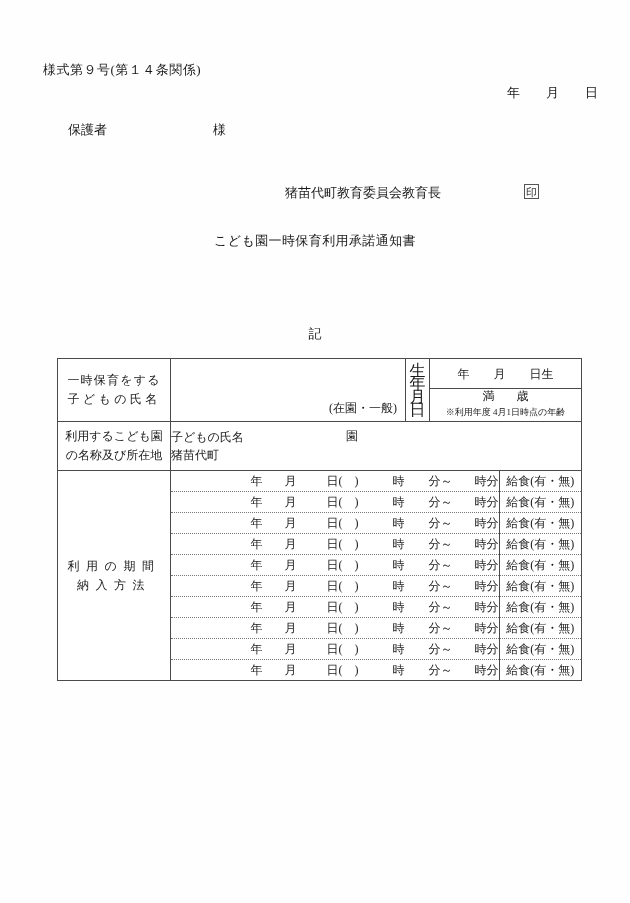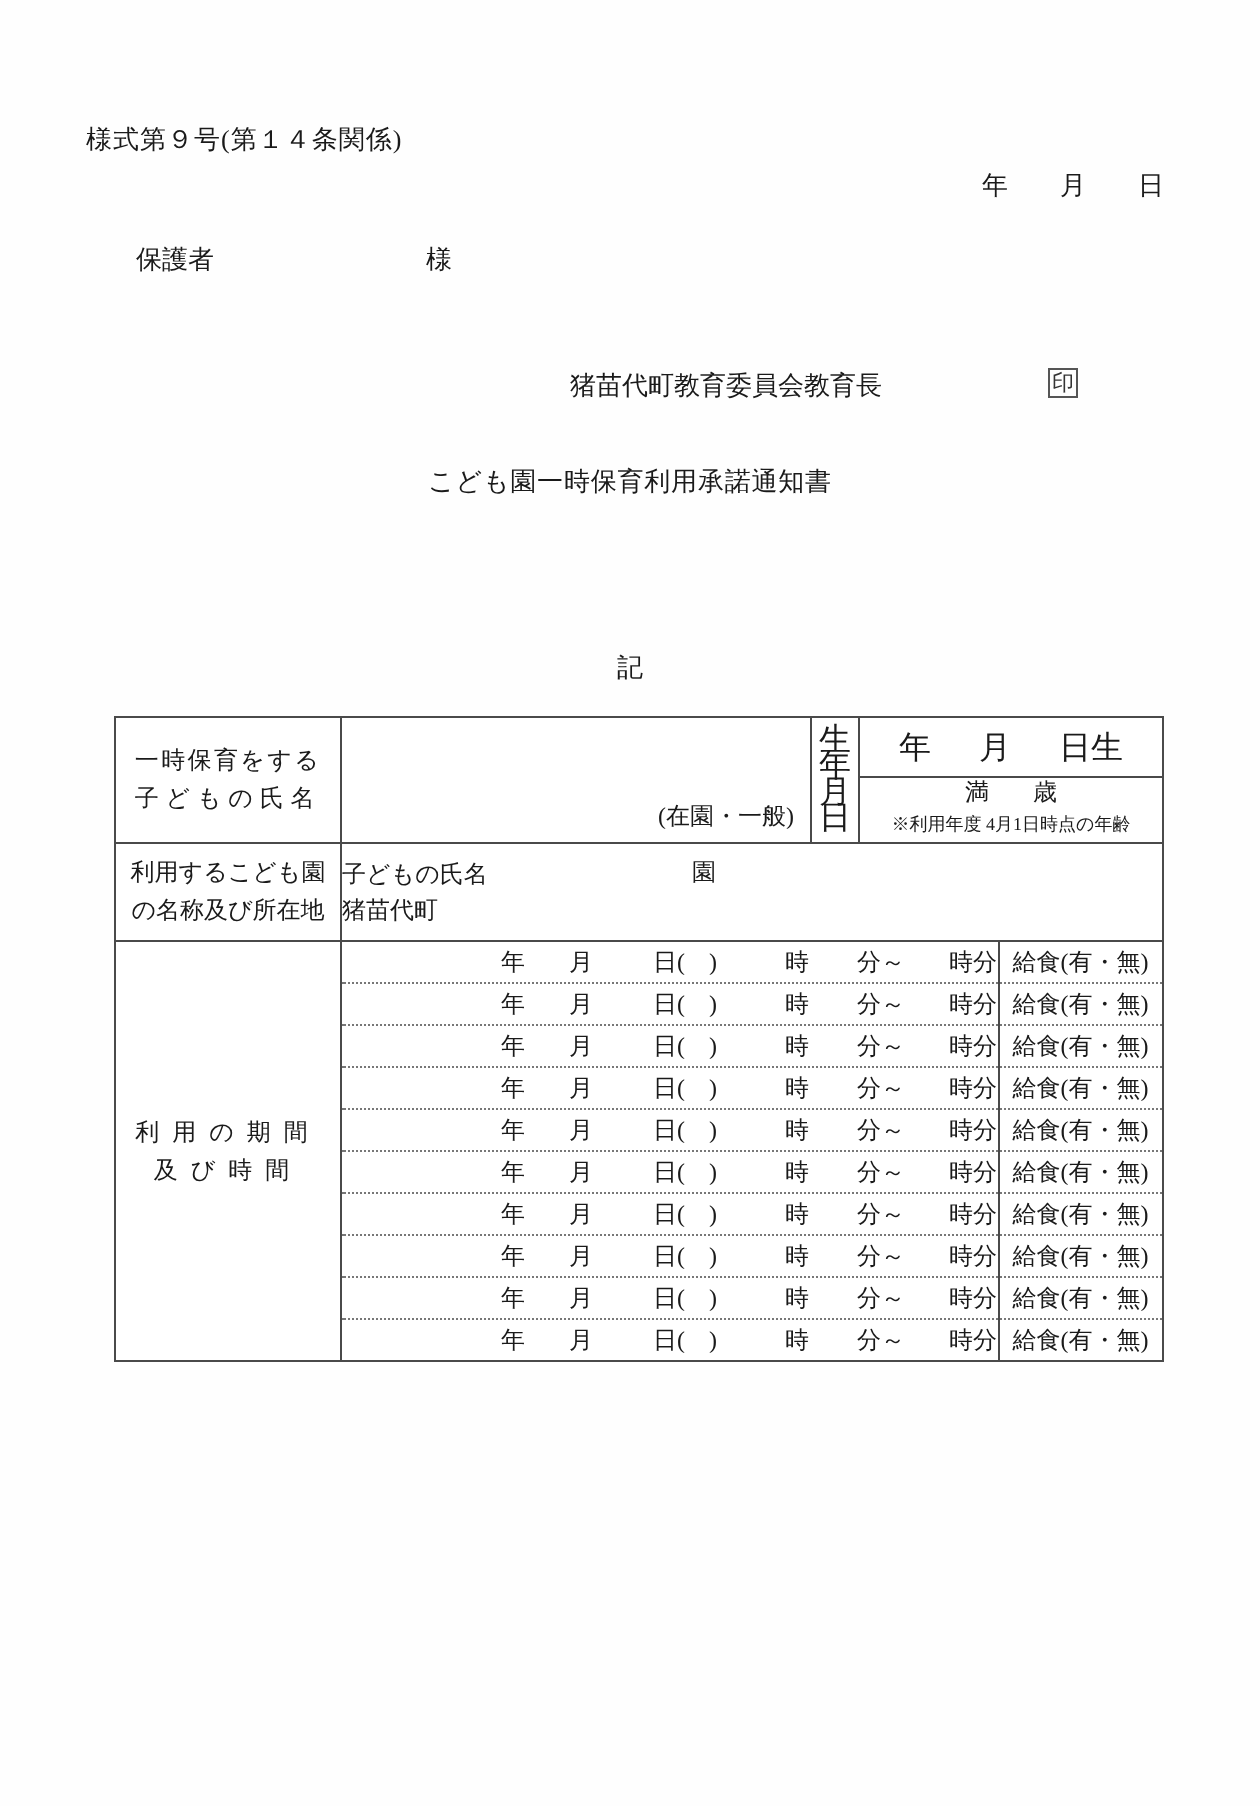--- a/index.html
+++ b/index.html
@@ -26,21 +26,21 @@
   .form-no {
     position: absolute;
     left: 43px;
     top: 61px;
     font-size: 13px;
     letter-spacing: 0.5px;
     white-space: nowrap;
   }
   .date-line {
     position: absolute;
-    right: 48px;
+    right: 32px;
     top: 84px;
     font-size: 13px;
     white-space: nowrap;
   }
   .date-line span { display: inline-block; }
   .date-line .d-y { margin-right: 26px; }
   .date-line .d-m { margin-right: 26px; }
 
   .guardian-row {
     position: absolute;
@@ -163,21 +163,21 @@
     width: 100%;
     border-collapse: collapse;
     table-layout: fixed;
   }
   .age-inner td {
     border: 0;
     text-align: center;
   }
   .age-top {
     height: 27px;
-    font-size: 16px;
+    font-size: 12px;
     padding-right: 6px;
   }
   .age-top .ay { margin-right: 24px; }
   .age-top .am { margin-right: 24px; }
   .age-bot {
     border-top: 1px solid #4a4a4a !important;
     height: 21px;
     line-height: 15px;
     padding-top: 2px;
   }
@@ -301,21 +301,21 @@
         <td class="facility-cell" colspan="3">
           <div>子どもの氏名</div>
           <div>猪苗代町</div>
           <span class="fac-en">園</span>
         </td>
       </tr>
 
       <tr>
         <td class="lbl-cell">
           <div class="sp3">利用の期間</div>
-          <div class="sp3">及び時間</div>
+          <div class="sp3">納入方法</div>
         </td>
         <td class="dates-cell" colspan="3">
           <table class="dates-table">
             <colgroup>
                 <col>
                 <col style="width:82px">
               </colgroup>
             <tbody id="date-rows-body">
                 <tr>
                   <td class="dt-main"><span class="s1">年</span><span class="s2">月</span><span class="s3">日(　)</span><span class="s4">時</span><span class="s5">分～</span><span class="s6">時</span><span>分</span></td>

